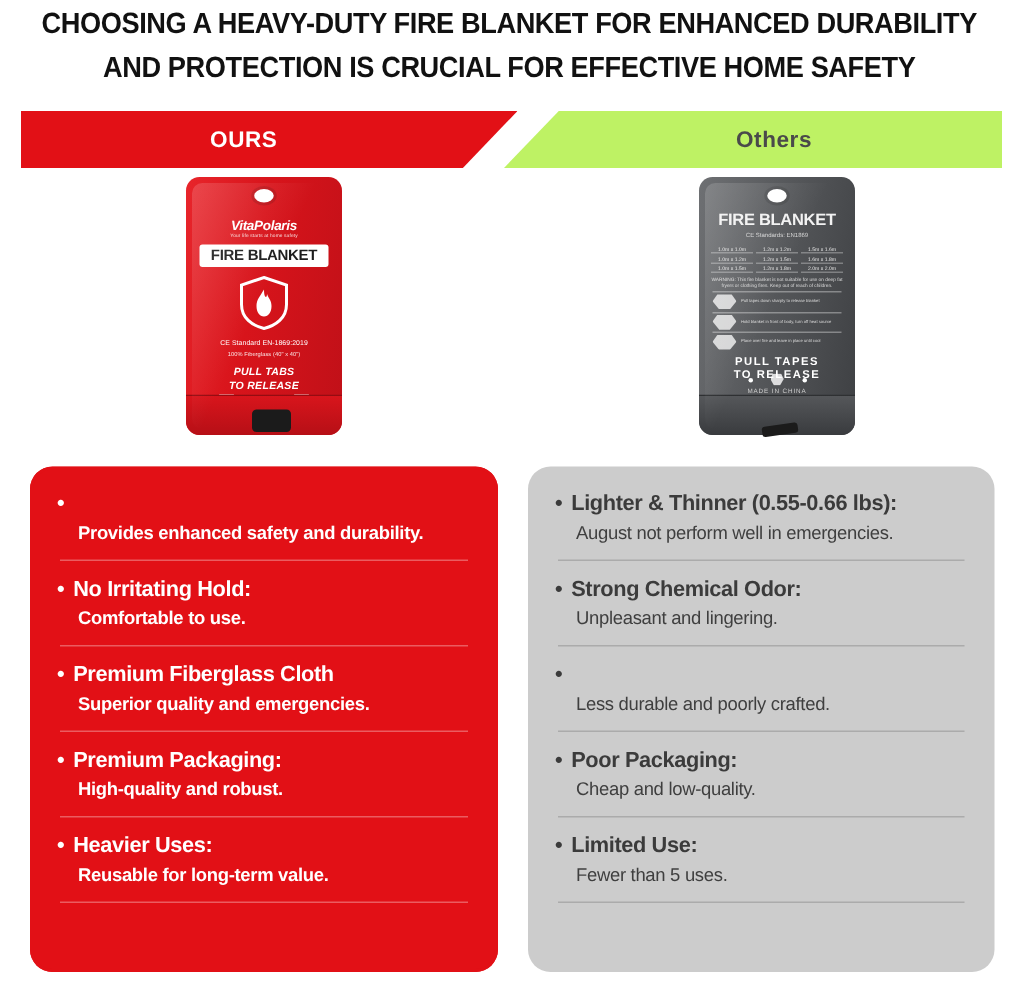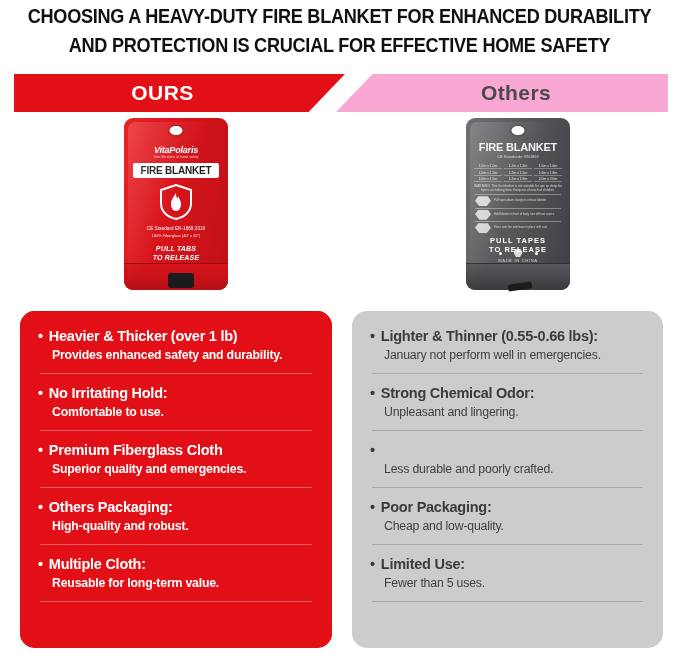--- a/index.html
+++ b/index.html
@@ -32,25 +32,25 @@
     position: absolute; top: 0; height: 38px;
     display: flex; align-items: center; justify-content: center;
   }
   .banner-ours {
     left: 14px; width: 331px;
     background: #E21016;
     clip-path: polygon(0 0, 100% 0, 89% 100%, 0 100%);
   }
   .banner-others {
     left: 336px; width: 332px;
-    background: #f9a8d4;
+    background: #bef264;
     clip-path: polygon(11% 0, 100% 0, 100% 100%, 0 100%);
   }
   .banner-label {
-    font-weight: bold; font-size: 21px; letter-spacing: 0.4px;
+    font-weight: bold; font-size: 15px; letter-spacing: 0.4px;
   }
   .banner-ours .banner-label { color: #ffffff; margin-right: 34px; }
   .banner-others .banner-label { color: #4a4a4a; margin-left: 28px; }
 
   
   .product-zone { position: absolute; top: 118px; width: 679px; height: 190px; }
 
   .pouch {
     position: absolute; top: 0;
     width: 104px; height: 172px;
@@ -331,21 +331,20 @@
         <div class="strap-tail"></div>
       </div>
       <div class="pouch-sheen"></div>
     </div>
   </div>
 
   <div class="panel panel-ours">
     <div class="feature">
       <div class="feature-head">
         <span class="bullet">•</span>
-        <span>Heavier &amp; Thicker (over 1 lb)</span>
       </div>
       <div class="feature-sub">Provides enhanced safety and durability.</div>
     </div>
     <div class="divider"></div>
 
     <div class="feature">
       <div class="feature-head">
         <span class="bullet">•</span>
         <span>No Irritating Hold:</span>
       </div>
@@ -358,43 +357,43 @@
         <span class="bullet">•</span>
         <span>Premium Fiberglass Cloth</span>
       </div>
       <div class="feature-sub">Superior quality and emergencies.</div>
     </div>
     <div class="divider"></div>
 
     <div class="feature">
       <div class="feature-head">
         <span class="bullet">•</span>
-        <span>Others Packaging:</span>
+        <span>Premium Packaging:</span>
       </div>
       <div class="feature-sub">High-quality and robust.</div>
     </div>
     <div class="divider"></div>
 
     <div class="feature">
       <div class="feature-head">
         <span class="bullet">•</span>
-        <span>Multiple Cloth:</span>
+        <span>Heavier Uses:</span>
       </div>
       <div class="feature-sub">Reusable for long-term value.</div>
     </div>
     <div class="divider"></div>
   </div>
 
   <div class="panel panel-others">
     <div class="feature">
       <div class="feature-head">
         <span class="bullet">•</span>
         <span>Lighter &amp; Thinner (0.55-0.66 lbs):</span>
       </div>
-      <div class="feature-sub">January not perform well in emergencies.</div>
+      <div class="feature-sub">August not perform well in emergencies.</div>
     </div>
     <div class="divider"></div>
 
     <div class="feature">
       <div class="feature-head">
         <span class="bullet">•</span>
         <span>Strong Chemical Odor:</span>
       </div>
       <div class="feature-sub">Unpleasant and lingering.</div>
     </div>

